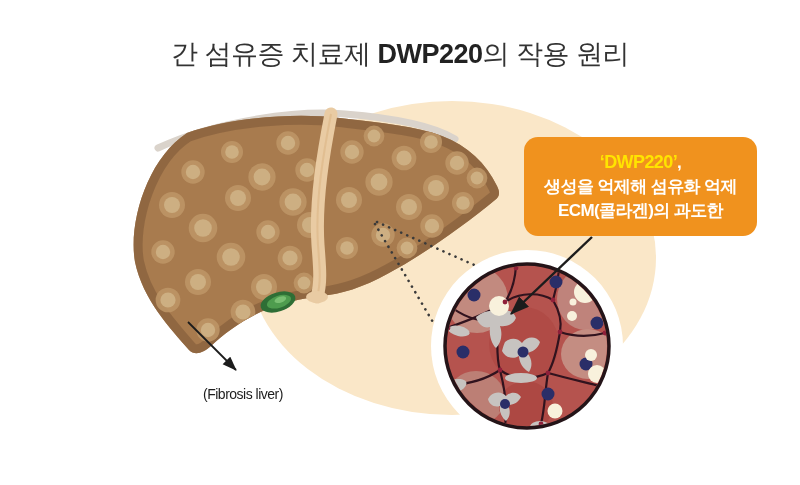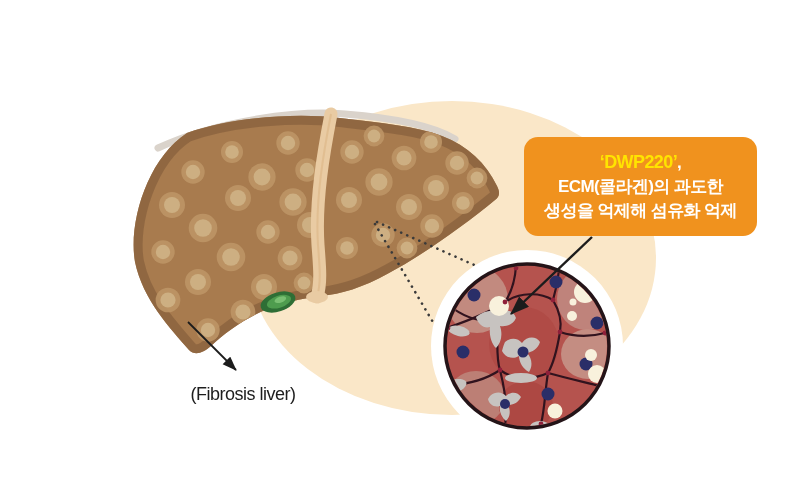--- a/index.html
+++ b/index.html
@@ -18,21 +18,21 @@
     background:#F0921E;border-radius:14px;color:#ffffff;
     display:flex;flex-direction:column;justify-content:center;align-items:center;
     font-size:17px;font-weight:700;line-height:24px;letter-spacing:-0.6px;
     text-align:center;
   }
   .callout .drug-hl{color:#FFE400;font-size:18px;}
   .liver-label{
     position:absolute;left:143px;top:382px;width:200px;text-align:center;
     color:#1d1d1d;font-size:19px;font-weight:500;line-height:25px;letter-spacing:-0.5px;
   }
-  .liver-label .eng{font-size:18px;font-weight:400;}
+  .liver-label .eng{font-size:14px;font-weight:400;}
 </style>
 </head>
 <body>
 
 <div class="canvas">
 
   <svg class="layer" width="800" height="485" viewBox="0 0 800 485">
     <defs>
       <clipPath id="liverClip">
         <path d="M187 133 C235 116 300 113 340 118 C382 123 416 126 442 136 C468 146 486 163 497 186
@@ -203,26 +203,29 @@
           <circle cx="541" cy="424" r="2.4"></circle>
           <circle cx="605" cy="333" r="2.4"></circle>
         </g>
       </g>
       <circle cx="527" cy="346" r="82" fill="none" stroke="#241418" stroke-width="3.5"></circle>
     </g>
 
     <path d="M592 237 L511 314" stroke="#1c1c1c" stroke-width="2.4" fill="none" marker-end="url(#arrowHead)"></path>
   </svg>
 
+  <div class="title">
+    <span>간 섬유증 치료제 </span><span class="drug">DWP220</span><span>의 작용 원리</span>
+  </div>
 
   <div class="callout">
     <div>
       <span class="drug-hl">‘DWP220’</span><span>,</span>
     </div>
+    <div>생성을 억제해 섬유화 억제</div>
     <div>ECM(콜라겐)의 과도한</div>
-    <div>생성을 억제해 섬유화 억제</div>
   </div>
 
   <div class="liver-label">
     <div class="eng">(Fibrosis liver)</div>
   </div>
 
 </div>
 
 </body></html>

